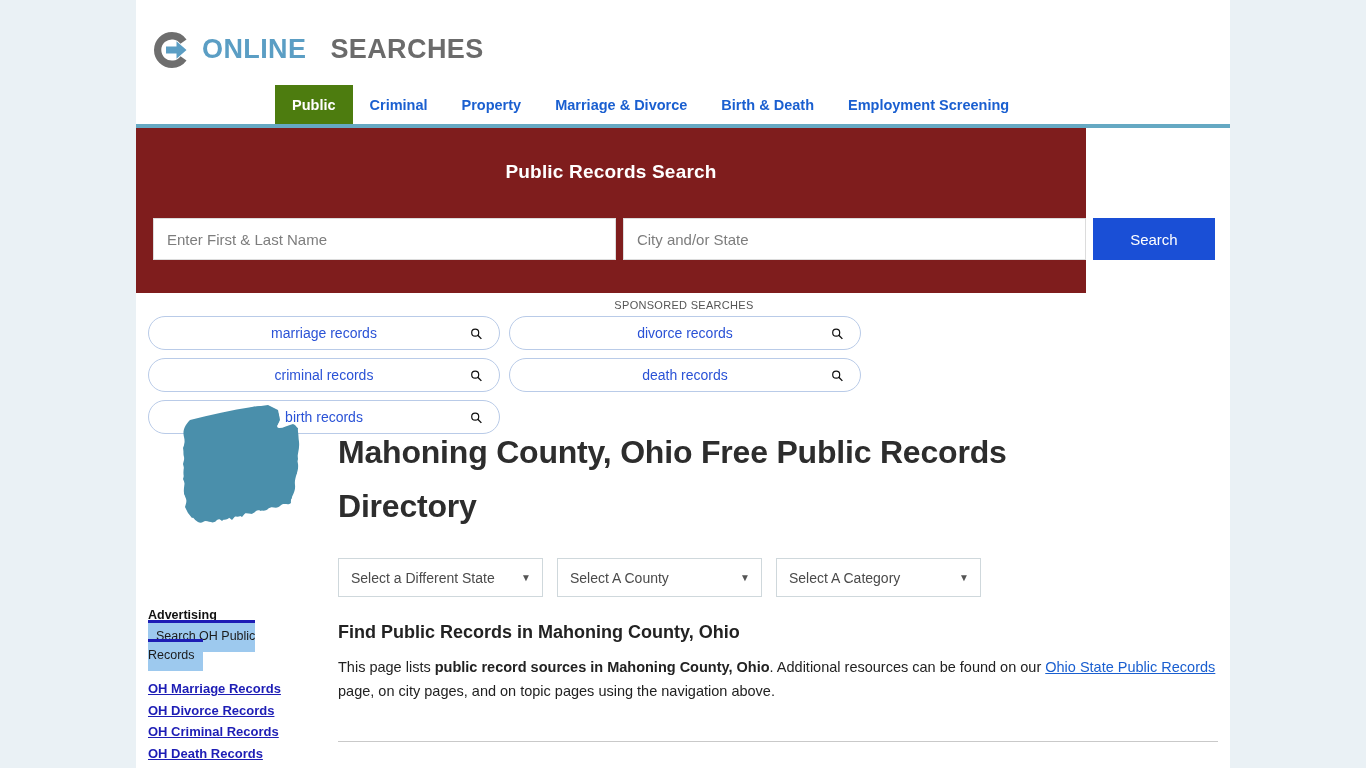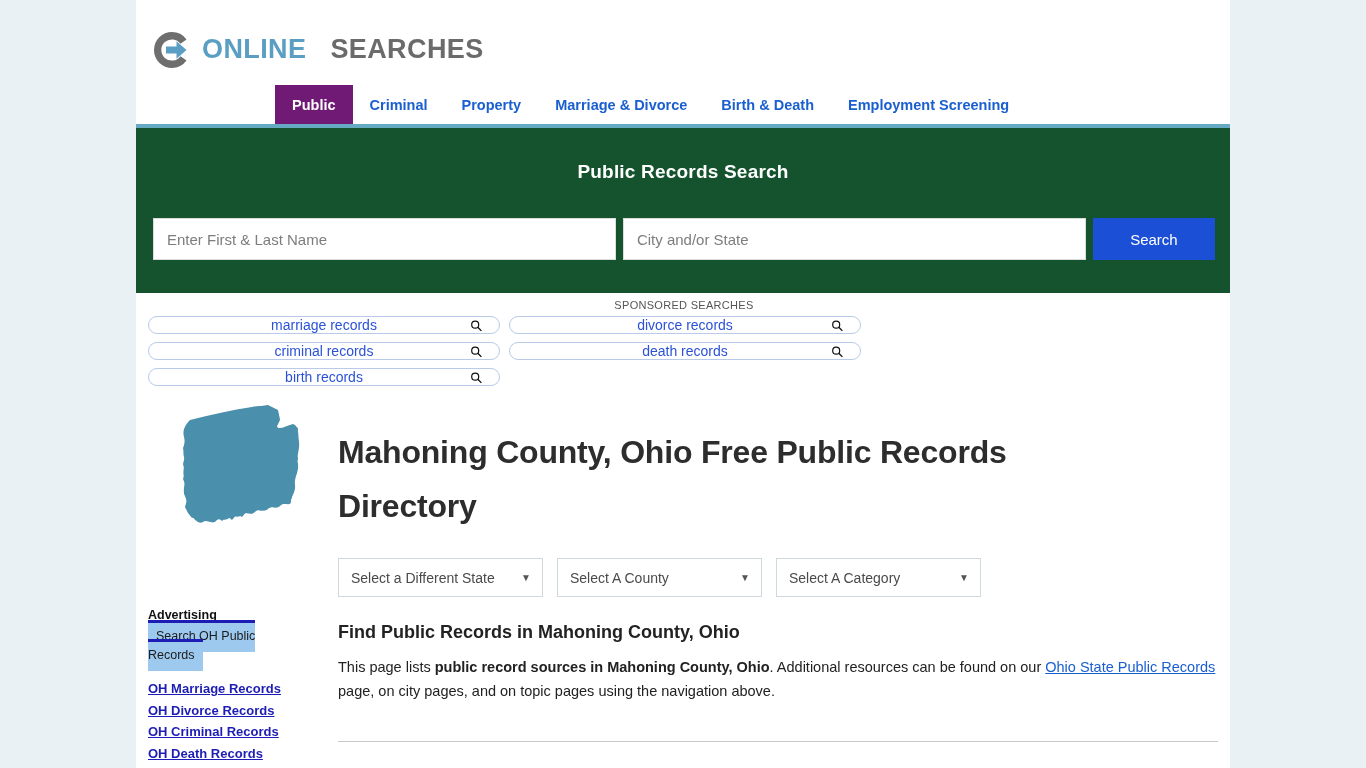--- a/index.html
+++ b/index.html
@@ -65,31 +65,31 @@
     align-items: center;
     padding: 0 17px;
     font-size: 14.5px;
     font-weight: bold;
     color: #1a5fd0;
     text-decoration: none;
     white-space: nowrap;
     cursor: pointer;
   }
   .nav-tab.active {
-    background: #701a75;
+    background: #4d7c0f;
     color: #ffffff;
   }
 
   
   .search-band {
     position: absolute;
     top: 128px; left: 0;
-    width: 1094px;
+    width: 950px;
     height: 165px;
-    background: #14532d;
+    background: #7f1d1d;
   }
   .search-band-title {
     text-align: center;
     color: #ffffff;
     font-size: 19px;
     font-weight: bold;
     padding-top: 33px;
     letter-spacing: .2px;
   }
   .search-row {
@@ -139,21 +139,21 @@
     margin-bottom: 5px;
     padding-left: 2px;
   }
   .pill-grid {
     display: flex;
     flex-wrap: wrap;
     gap: 8px 9px;
   }
   .pill {
     width: 352px;
-    height: 18px;
+    height: 34px;
     border: 1px solid #b9cbe8;
     border-radius: 17px;
     background: #ffffff;
     display: flex;
     align-items: center;
     justify-content: center;
     position: relative;
     cursor: pointer;
   }
   .pill-text {

